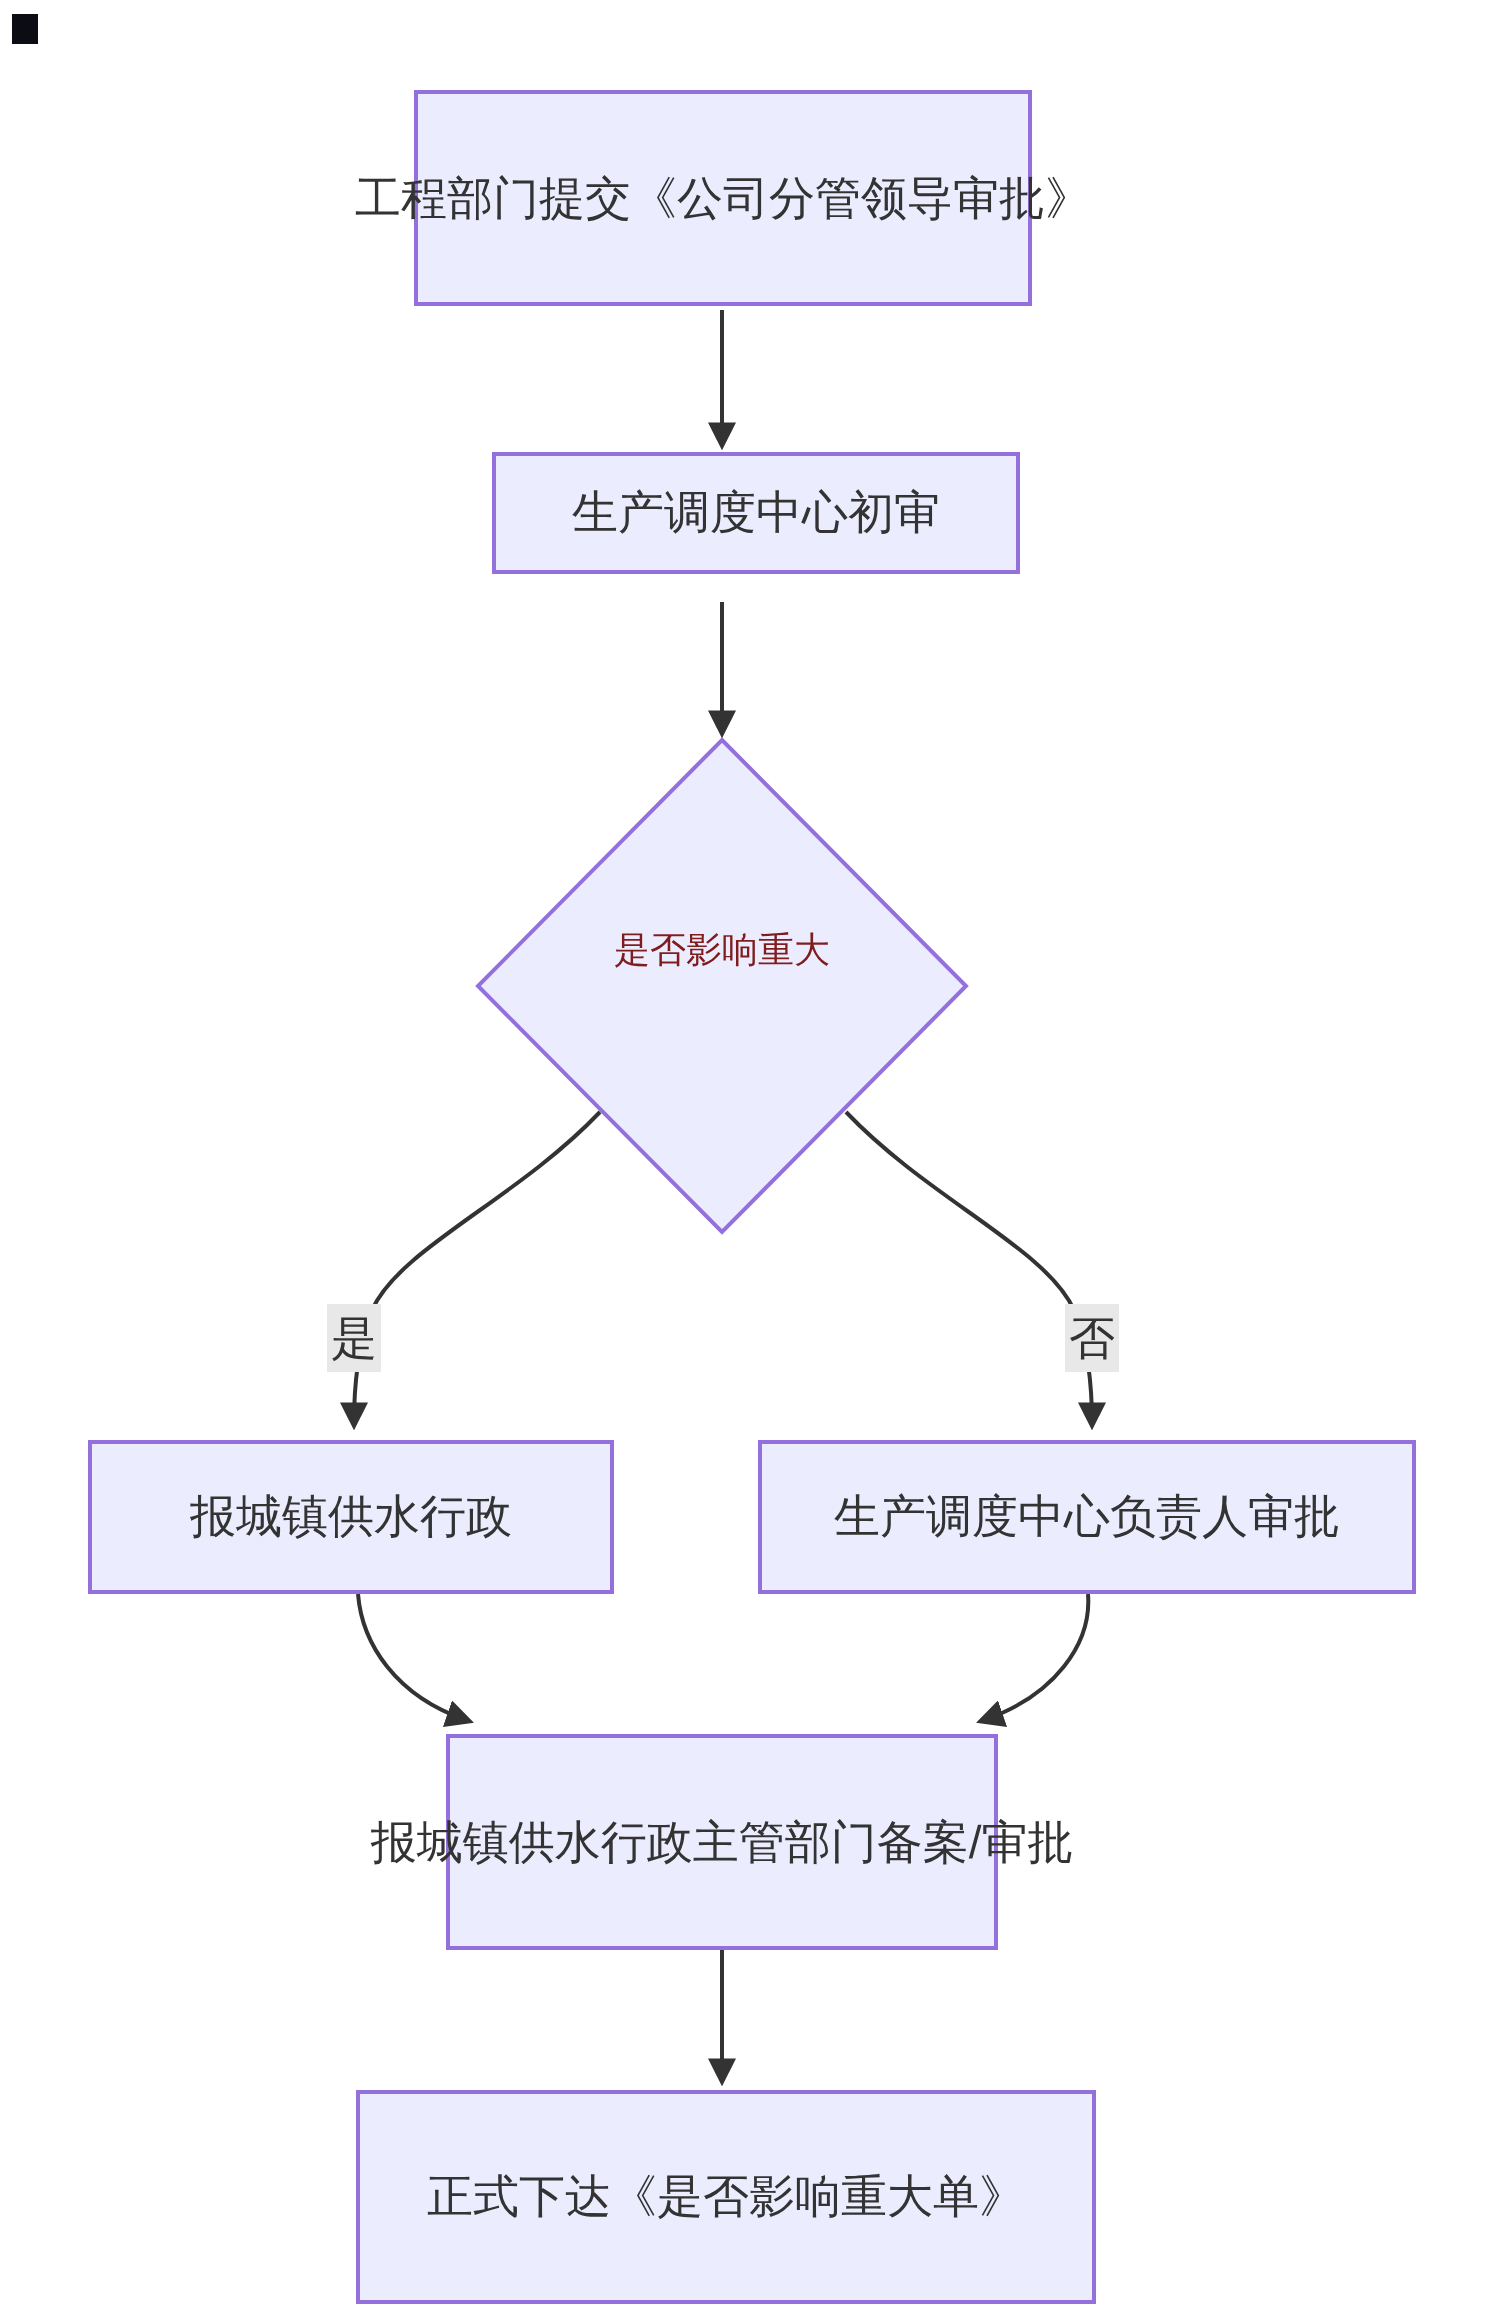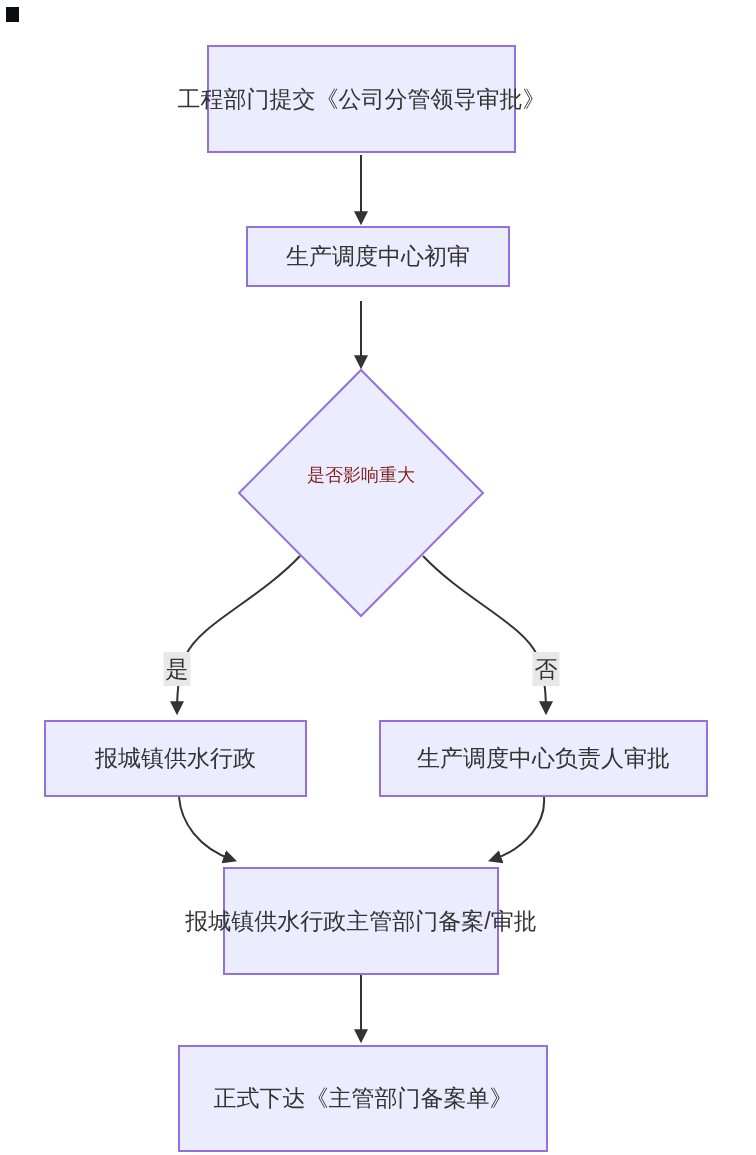--- a/index.html
+++ b/index.html
@@ -119,21 +119,21 @@
   <div class="node" id="n-filing">
     <span>报城镇供水行政</span>
     <span>主管部门备案/审批</span>
   </div>
 
   <div class="node" id="n-head">
     <span>生产调度中心负责人审批</span>
   </div>
 
   <div class="node" id="n-order">
-    <span>正式下达《主管部门备案</span>
+    <span>正式下达《是否影响重大</span>
     <span>单》</span>
   </div>
 
   <span class="edge-label" id="lbl-yes">是</span>
   <span class="edge-label" id="lbl-no">否</span>
 
   <div class="corner-mark"></div>
 
 </div>
 

